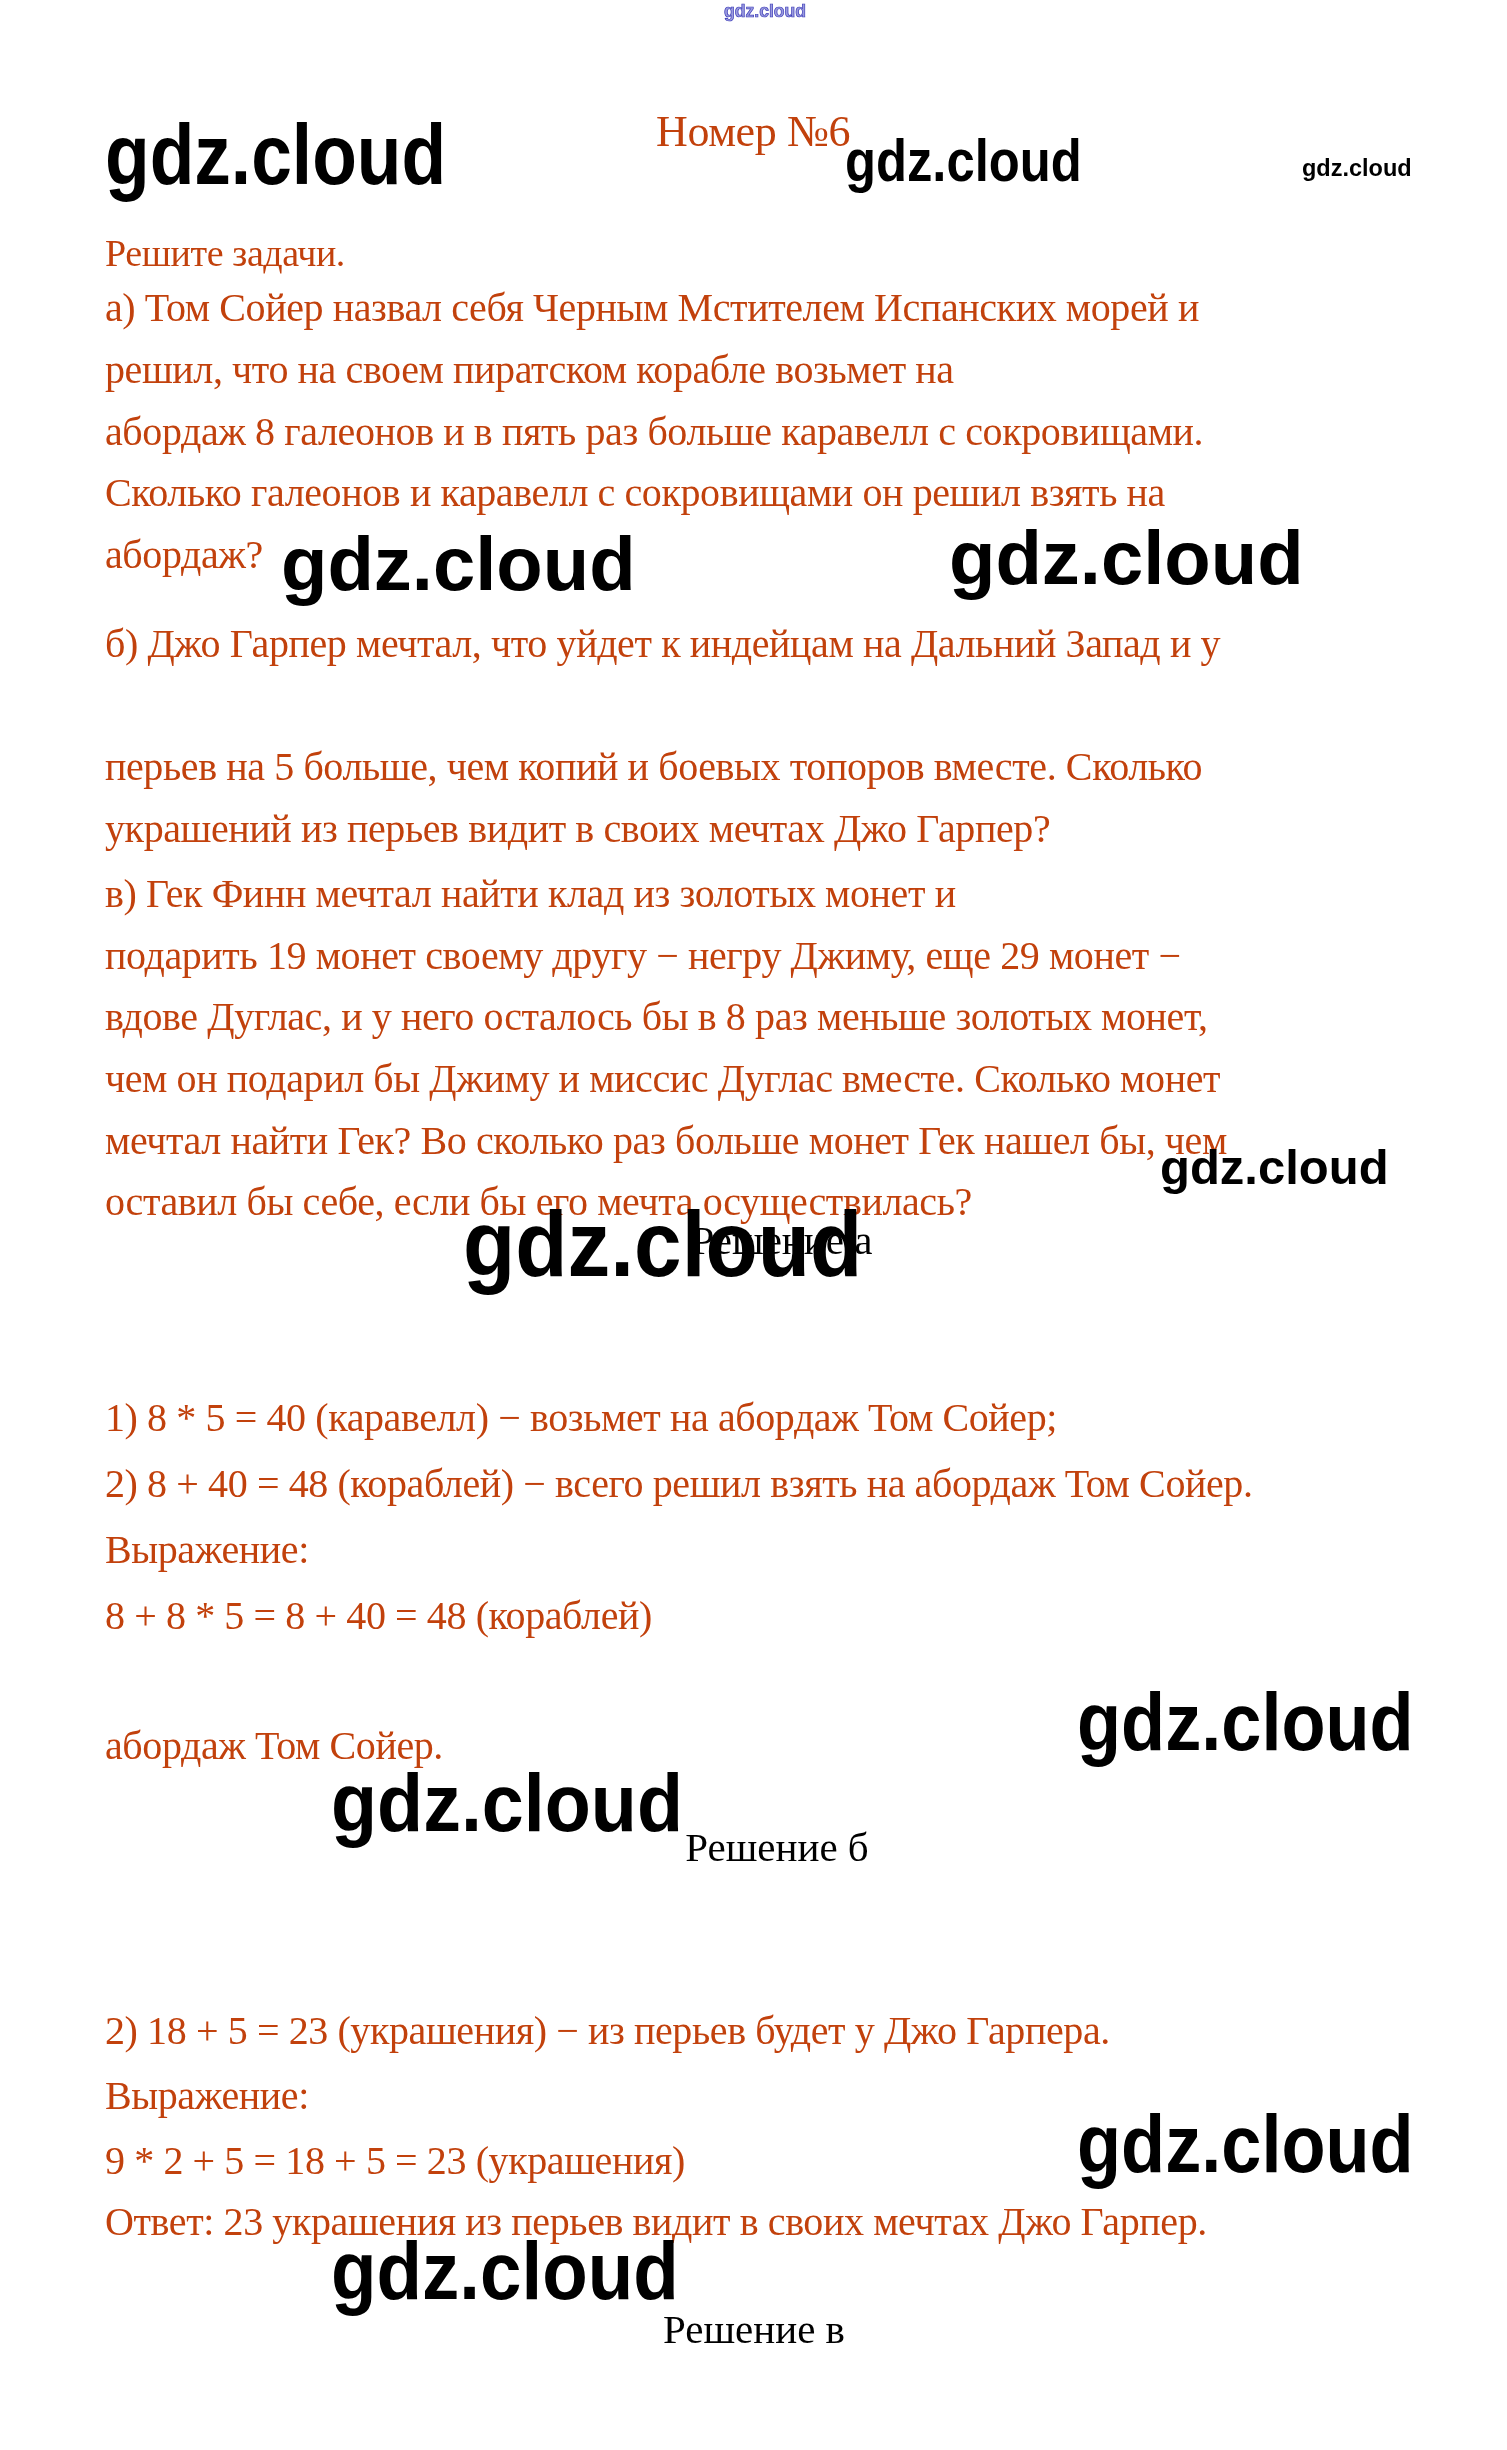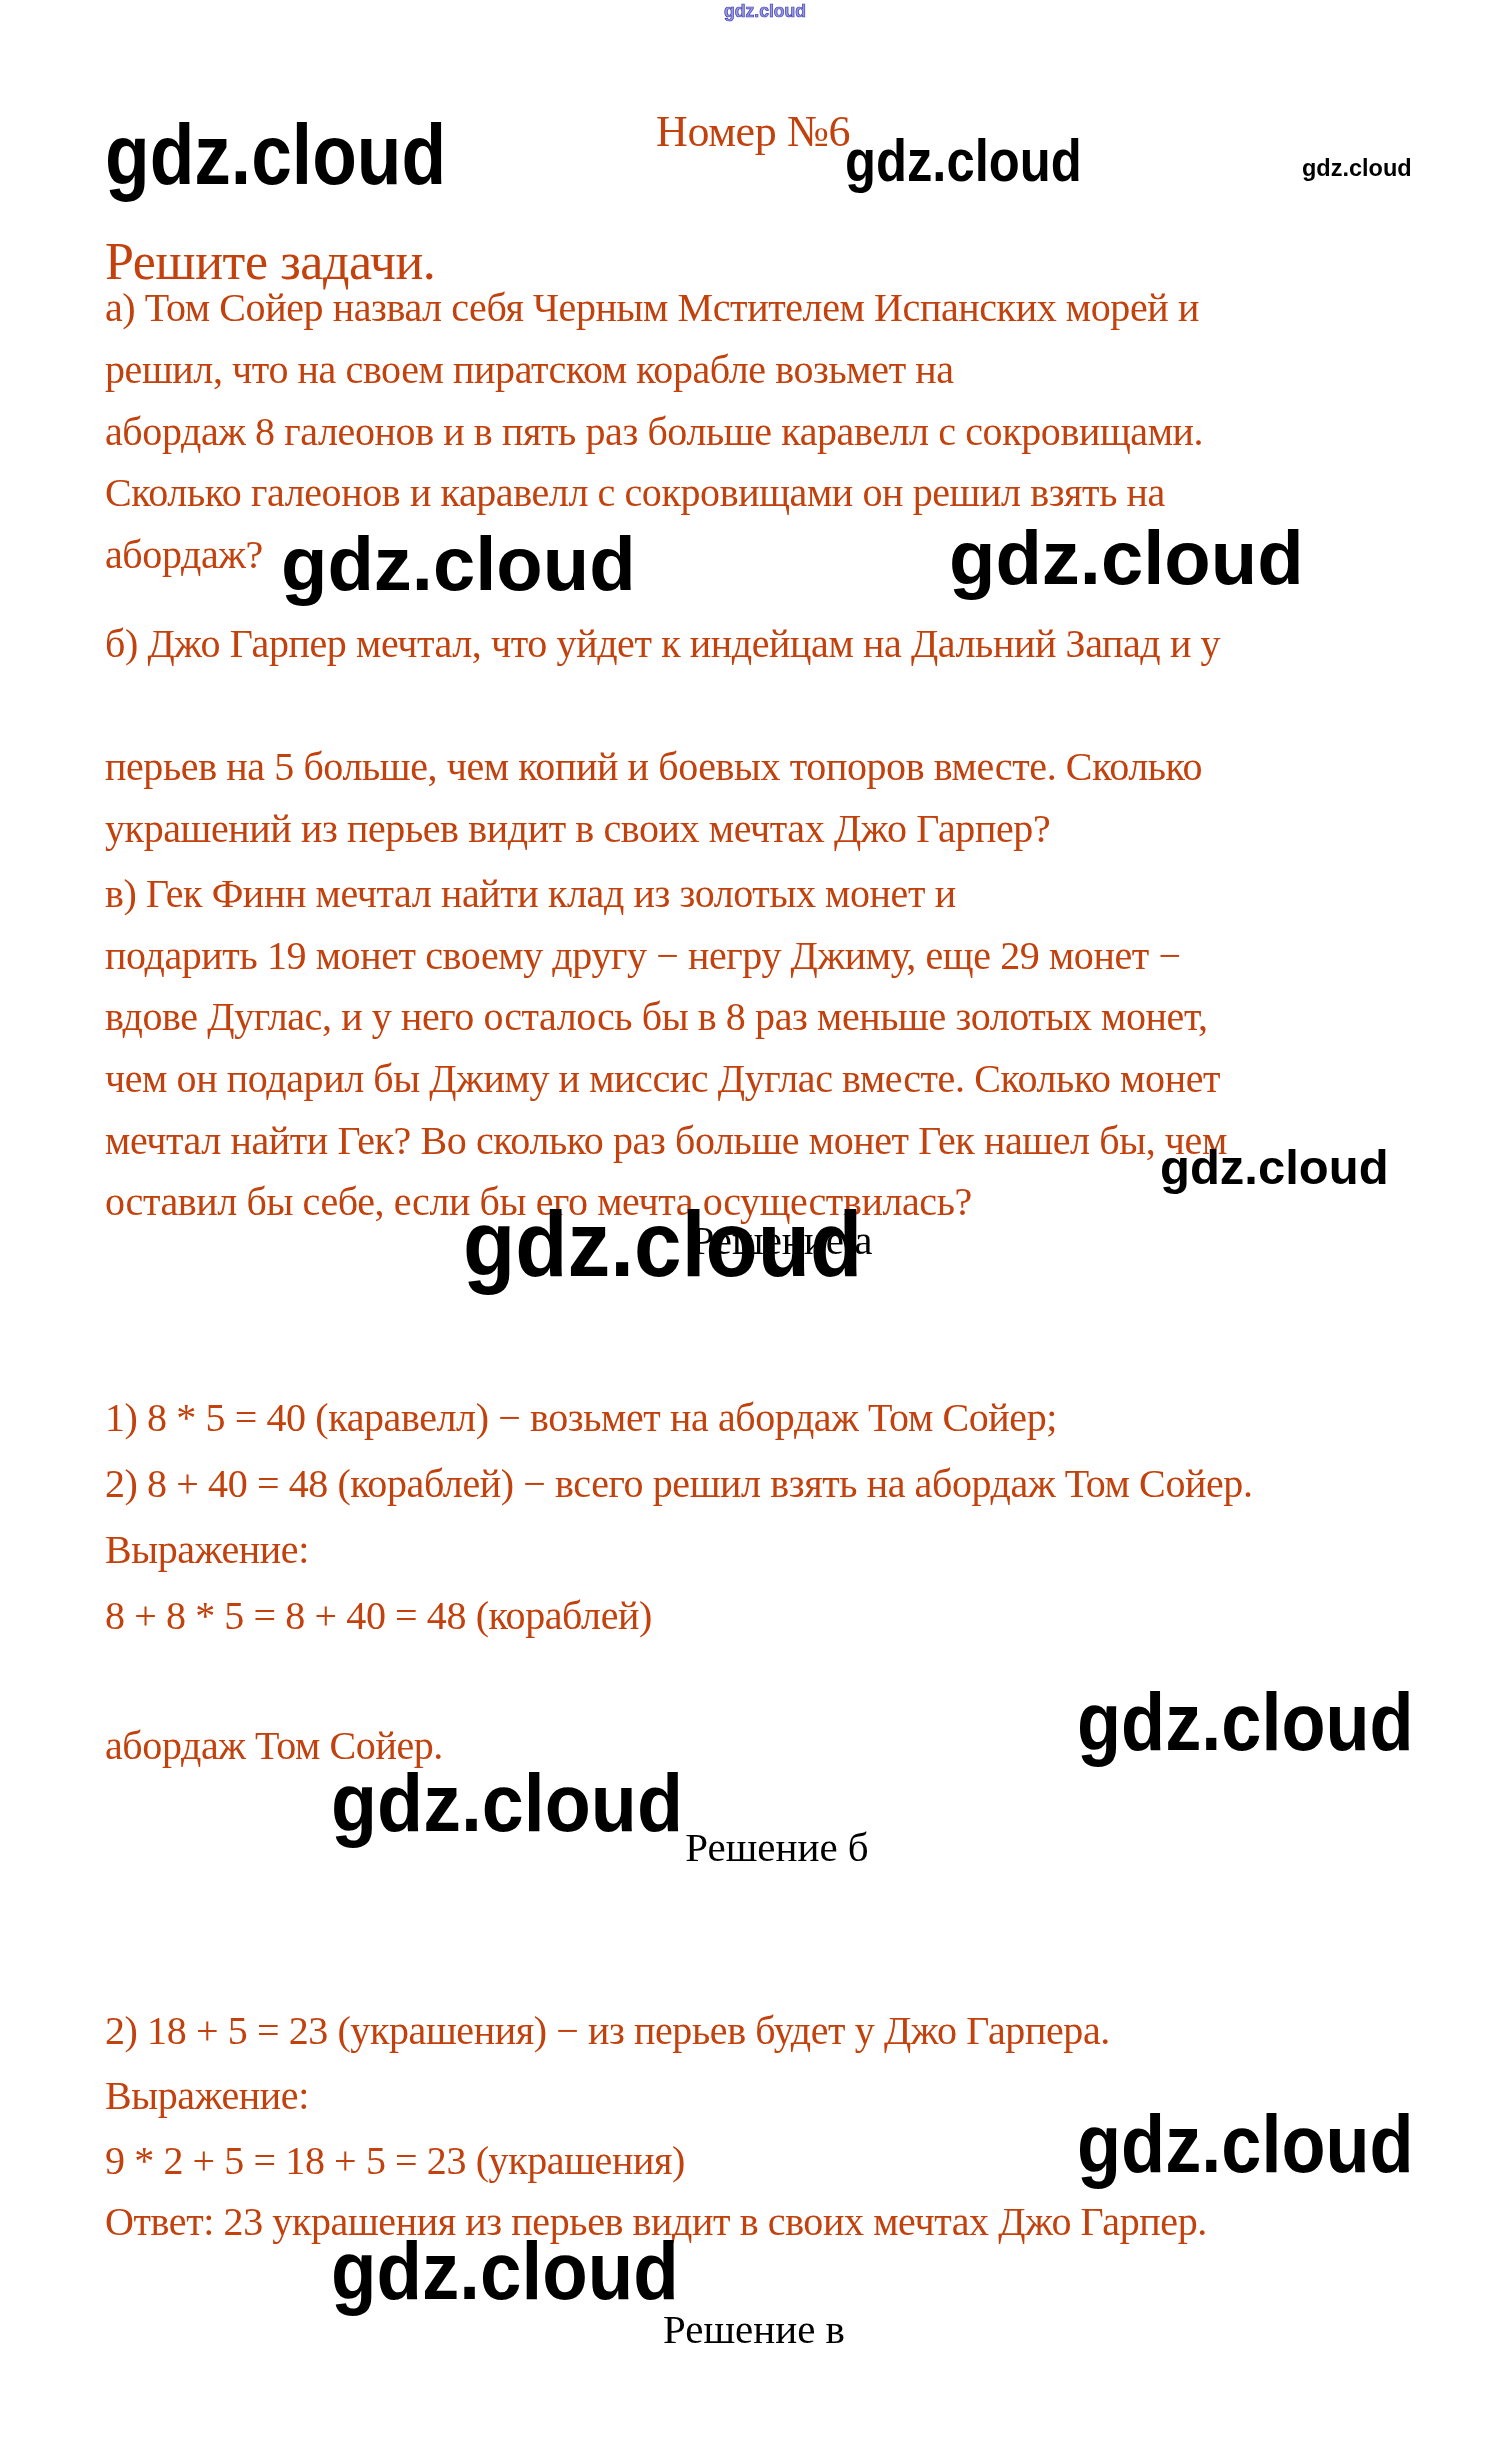--- a/index.html
+++ b/index.html
@@ -59,21 +59,21 @@
   <div class="wm-blue" style="left:724px; top:2.9px;">gdz.cloud</div>
 
   <div class="wm" style="left:105px; top:112px; font-size:85px; transform:scaleX(0.86);">gdz.cloud</div>
 
   <div class="line" style="left:656px; top:107px; font-size:44px;">Номер №6</div>
 
   <div class="wm" style="left:845px; top:132px; font-size:59px; transform:scaleX(0.86);">gdz.cloud</div>
 
   <div class="wm" style="left:1302px; top:157px; font-size:23.5px;">gdz.cloud</div>
 
-  <div class="line" style="left:105px; top:232px; font-size:52px;">Решите задачи.</div>
+  <div class="line" style="left:105px; top:232px; font-size:38px;">Решите задачи.</div>
 
   <div class="line" style="left:105px; top:285px;">а) Том Сойер назвал себя Черным Мстителем Испанских морей и</div>
   <div class="line" style="left:105px; top:347px;">решил, что на своем пиратском корабле возьмет на</div>
   <div class="line" style="left:105px; top:409px;">абордаж 8 галеонов и в пять раз больше каравелл с сокровищами.</div>
   <div class="line" style="left:105px; top:470px;">Сколько галеонов и каравелл с сокровищами он решил взять на</div>
   <div class="line" style="left:105px; top:532px;">абордаж?</div>
 
   <div class="wm" style="left:281px; top:526px; font-size:76px;">gdz.cloud</div>
   <div class="wm" style="left:949px; top:520px; font-size:76px;">gdz.cloud</div>
 

